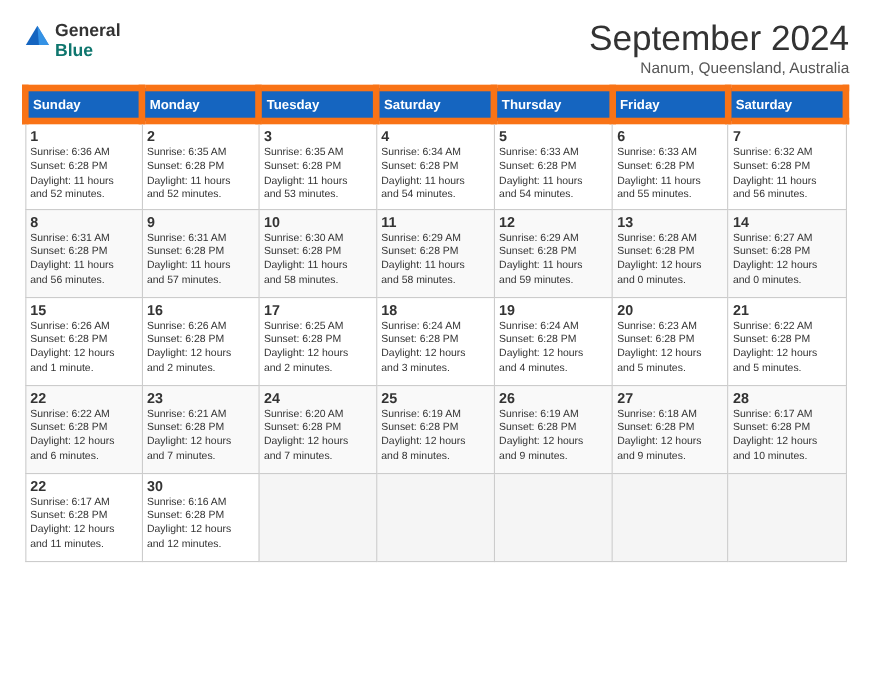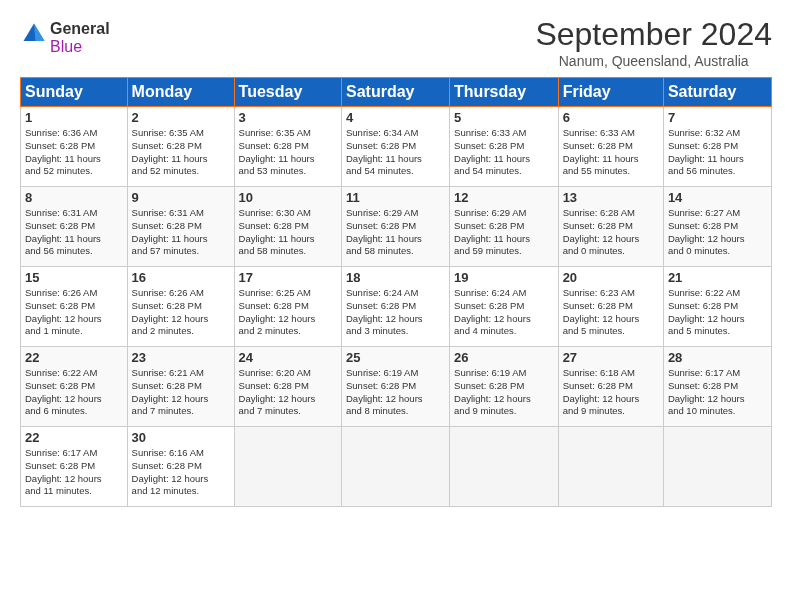--- a/index.html
+++ b/index.html
@@ -26,21 +26,21 @@
       display: flex;
       align-items: flex-start;
       margin-top: 4px;
     }
     .logo-icon {
       width: 28px;
       height: 28px;
       margin-right: 2px;
     }
     .title-block {
-      text-align: center;
+      text-align: right;
       margin-left: 35px;
     }
     .month-title {
       font-size: 32px;
       font-weight: normal;
       color: #333;
     }
     .subtitle {
       font-size: 14px;
       color: #555;
@@ -48,23 +48,23 @@
     .calendar-table {
       width: 100%;
       border-collapse: collapse;
       font-size: 10px;
     }
     .calendar-table th {
       background: #1565c0;
       color: #fff;
       padding: 5px 4px;
       text-align: left;
-      font-size: 16px;
+      font-size: 12px;
       font-weight: bold;
-      border: 1px solid #f97316;
+      border: 6px solid #f97316;
     }
     .calendar-table td {
       border: 1px solid #ccc;
       vertical-align: top;
       padding: 3px 4px;
       width: 113px;
       height: 80px;
       background: #fff;
     }
     .calendar-table td.empty {
@@ -91,21 +91,21 @@
 
 <div class="page">
   <div class="header-area">
     <div class="logo">
       <svg class="logo-icon" viewBox="0 0 40 40">
         <polygon points="20,5 35,30 5,30" fill="#1565c0"></polygon>
         <polygon points="20,5 35,30 22,30" fill="#42a5f5" opacity="0.7"></polygon>
       </svg>
       <div>
         <div style="font-size:16px;font-weight:bold;color:#333;">General</div>
-        <div style="font-size:16px;font-weight:normal;color:#a21caf;">Blue</div>
+        <div style="font-size:16px;font-weight:bold;color:#0f766e;">Blue</div>
       </div>
     </div>
     <div class="title-block">
       <div class="month-title">September 2024</div>
       <div class="subtitle">Nanum, Queensland, Australia</div>
     </div>
   </div>
 
   <table class="calendar-table">
     <thead>

